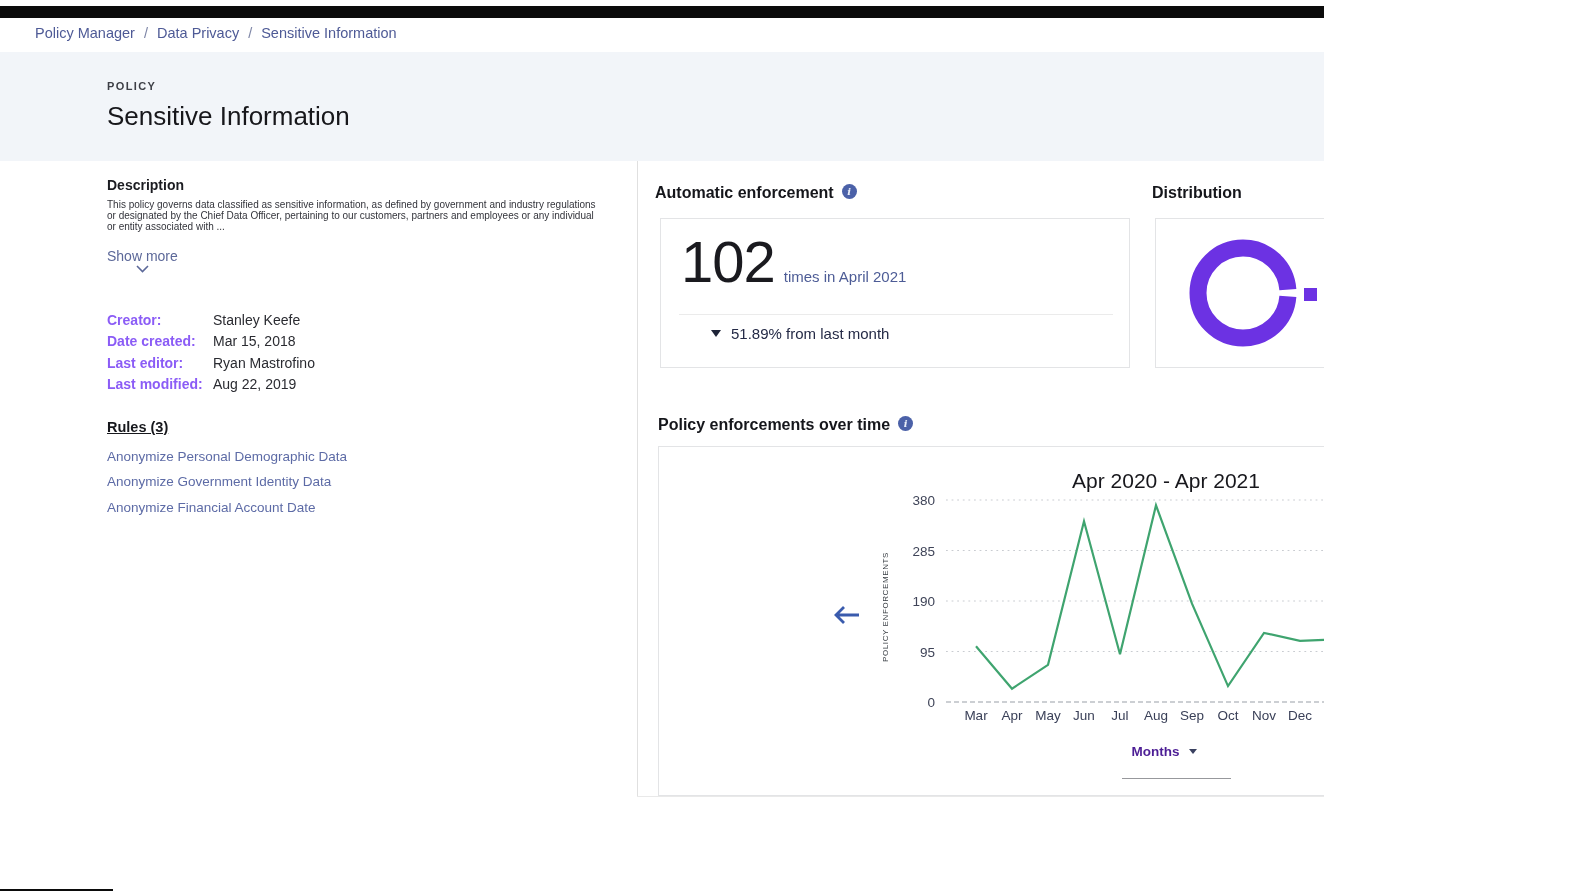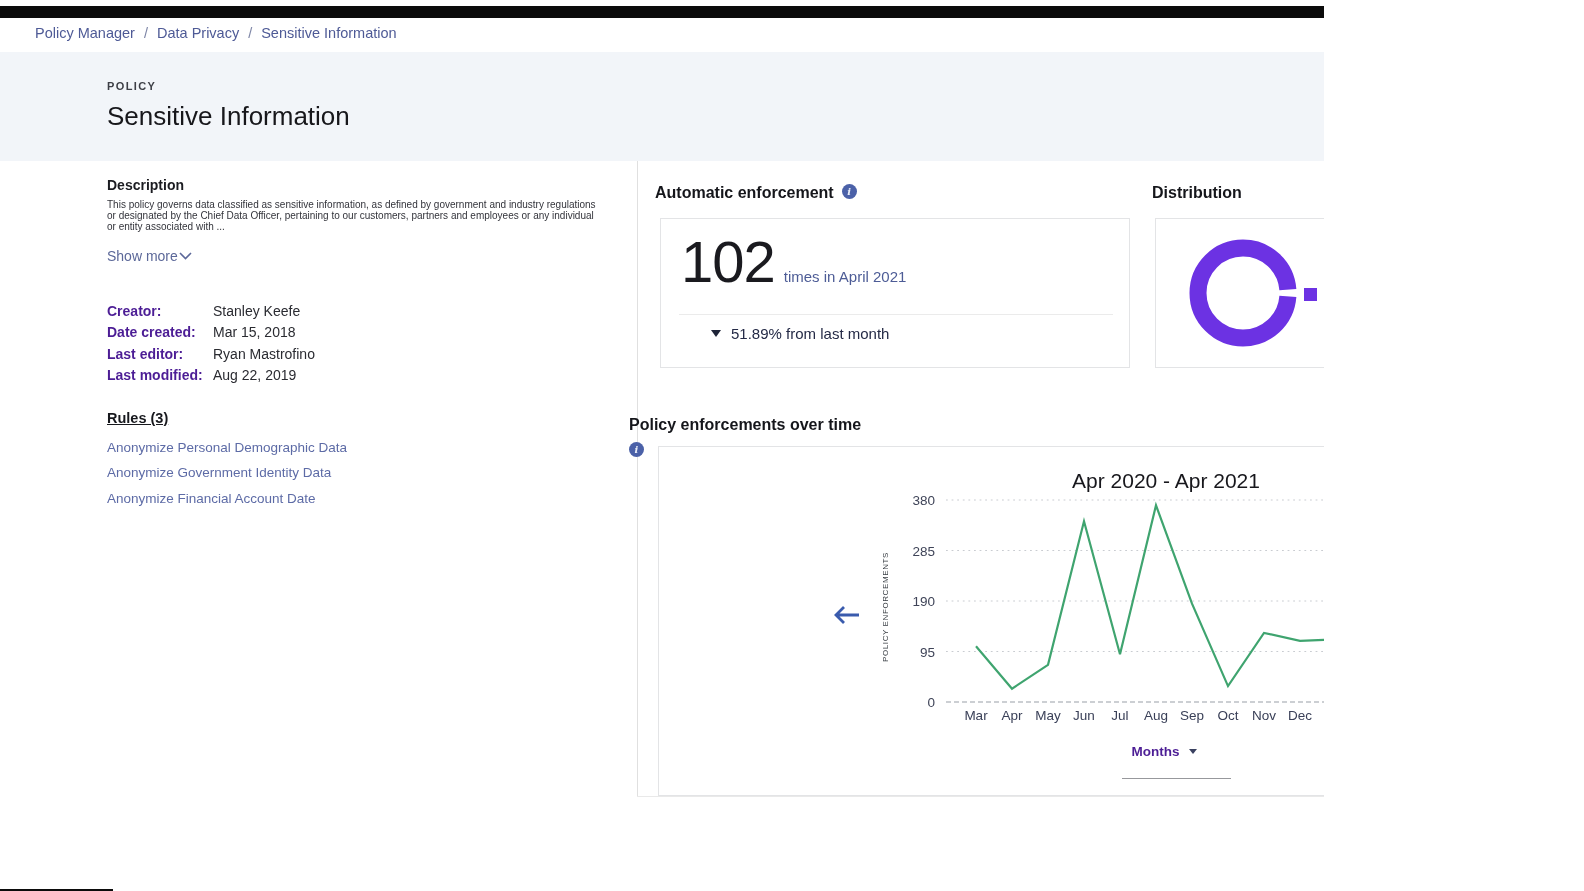--- a/index.html
+++ b/index.html
@@ -19,23 +19,23 @@
   .eyebrow { font-size:11px; font-weight:700; letter-spacing:1.4px; color:#3d3f46; }
   .page-title { margin-top:9px; font-size:26px; font-weight:400; color:#17171b; }
 
   .vdivider { position:absolute; left:637px; top:155px; width:1px; height:635px; background:#e0e0e0; }
   .hbottom  { position:absolute; left:637px; top:790px; width:947px; height:1px; background:#e9e9e9; }
 
   
   .leftcol { position:absolute; left:107px; top:171px; width:515px; color:#2c2d33; }
   .desc-heading { font-size:14px; font-weight:700; color:#1b1c21; margin-bottom:6px; }
   .desc-text { width:492px; font-size:10px; line-height:1.12; color:#33343b; }
-  .show-more { margin-top:15px; display:flex; align-items:center; gap:1px; color:#5c6899; font-size:14px; cursor:pointer; width:max-content; }
+  .show-more { margin-top:15px; display:flex; align-items:center; gap:1px; color:#5c6899; font-size:14px; cursor:pointer; width:max-content;flex-direction:column; }
   .meta { margin-top:37px; display:grid; grid-template-columns:106px auto; font-size:14px; line-height:21.5px; }
-  .meta .mlabel { font-weight:700; color:#4c1d95; }
+  .meta .mlabel { font-weight:700; color:#8b5cf6; }
   .meta .mvalue { color:#2a2b31; }
   .rules-heading { margin-top:23px; font-size:14.5px; font-weight:700; color:#17181d;text-decoration:underline; }
   .rules-list { margin-top:9px; }
   .rules-list a { display:block; font-size:13.5px; color:#5d6ba6; line-height:25.5px; text-decoration:none; cursor:pointer; }
 
   
   .sec-heading { position:absolute; display:flex; align-items:flex-start; gap:8px; font-size:16px; font-weight:700; color:#15161b; }
   .info-icon { width:15px; height:15px; border-radius:50%; background:#4b61a8; color:#e8edf8; font-size:10px; line-height:15px; text-align:center; font-family:"DejaVu Serif", serif; font-style:italic; font-weight:700; cursor:pointer; }
 
   .card { position:absolute; background:#ffffff; border:1px solid #e3e4e6; }
@@ -139,21 +139,21 @@
   <div class="card" style="left:1155px; top:212px; width:434px; height:150px;">
     <svg id="donut" style="position:absolute; left:31px; top:18px;" width="112" height="112" viewBox="0 0 112 112">
       <circle id="donut-arc" cx="56" cy="56" r="45" fill="none" stroke="#6c32e3" stroke-width="17" pathLength="100" stroke-dasharray="97.6 2.4000000000000057" stroke-dashoffset="-1.2"></circle>
     </svg>
     <div class="legend-row">
       <span class="legend-swatch" id="legend-swatch" style="background: rgb(108, 50, 227);"></span>
       <span class="legend-label">100 % Data anonymized</span>
     </div>
   </div>
 
-  <div class="sec-heading" style="left:629px; top:410px;flex-direction:column;">
+  <div class="sec-heading" style="left:658px; top:410px;">
     <span>Policy enforcements over time</span>
     <span class="info-icon">i</span>
   </div>
 
   <div class="card" style="left:658px; top:440px; width:930px; height:350px;">
     <svg id="enforcement-chart" width="926" height="350" viewBox="0 0 926 350">
         <text x="507" y="41" fill="#17171c" font-size="21" text-anchor="middle" font-family="&quot;Liberation Sans&quot;, sans-serif">Apr 2020 - Apr 2021</text>
         <line x1="287" x2="804" y1="255" y2="255" stroke="#9aa0a8" stroke-dasharray="5 3" stroke-width="1.2"></line>
         <text x="276" y="260" fill="#3f4458" font-size="13.5" text-anchor="end" font-family="&quot;Liberation Sans&quot;, sans-serif">0</text>
         <line x1="287" x2="804" y1="204.5" y2="204.5" stroke="#c9ccd1" stroke-dasharray="1.8 3.8" stroke-width="1"></line>

